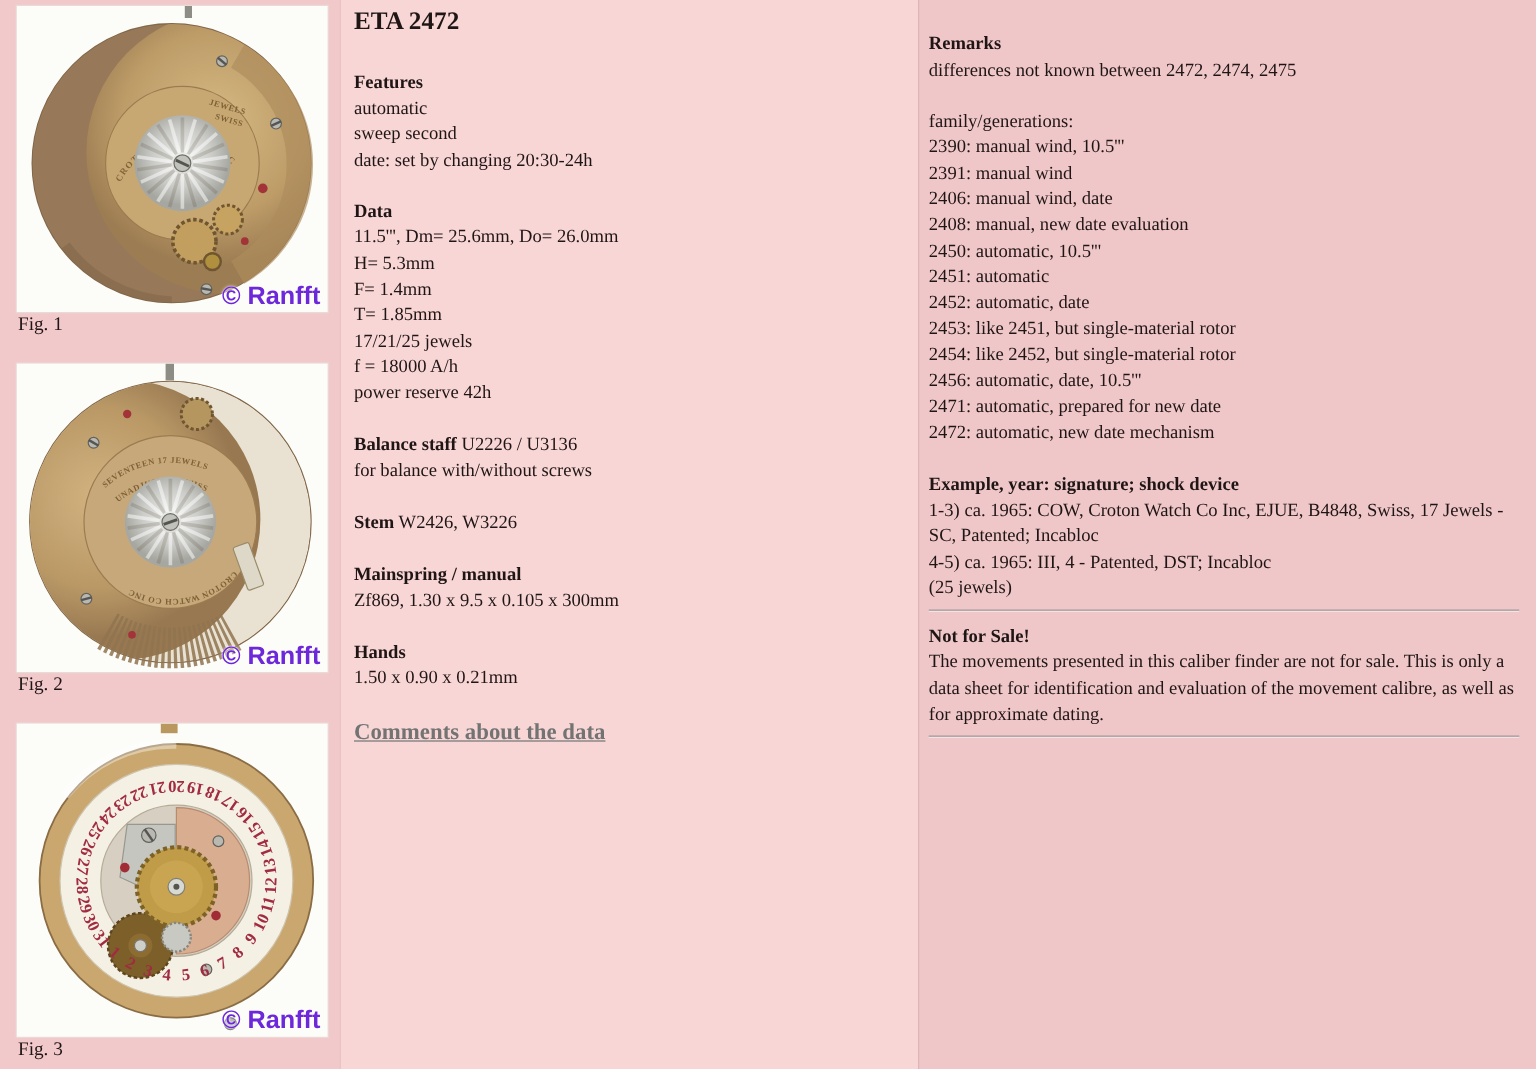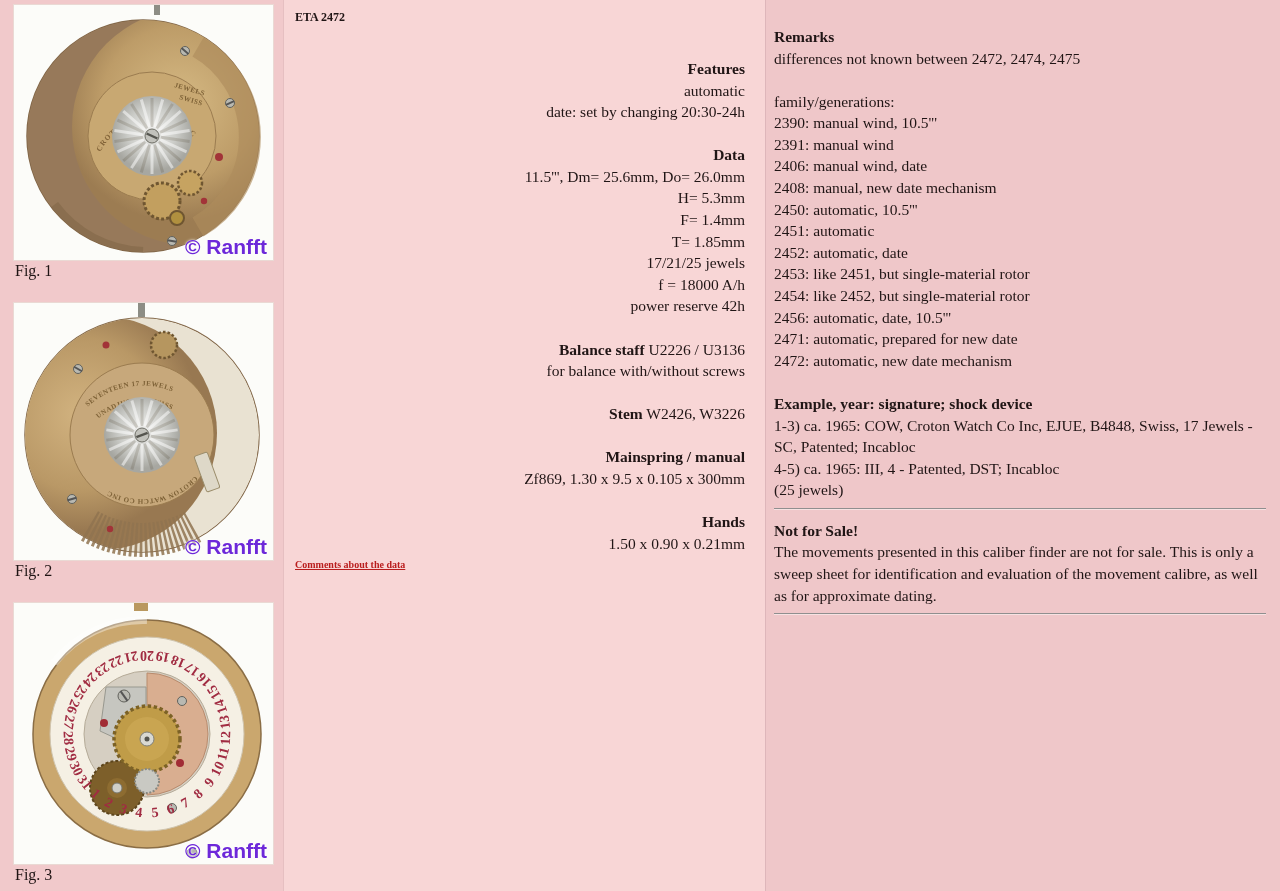--- a/index.html
+++ b/index.html
@@ -23,27 +23,27 @@
   .fig-gap{height:21px;}
   .watermark{
     position:absolute;right:6px;bottom:1px;
     font-family:"Liberation Sans", sans-serif;
     font-weight:bold;font-size:21px;color:#6d28d9;
     text-shadow:0 0 3px #ffffff,0 0 1px #ffffff;
     white-space:nowrap;
   }
 
   
-  .title{font-size:12px;font-weight:bold;line-height:22px;margin:0 0 30px 0;}
-  .section{margin-top:21.5px;text-align:right;}
+  .title{font-size:21px;font-weight:bold;line-height:22px;margin:0 0 30px 0;}
+  .section{margin-top:21.5px;}
   .section:first-of-type{margin-top:0;}
   .line{font-size:15.5px;line-height:21.6px;min-height:21.6px;}
   .comments-link{
-    display:inline-block;margin-top:5px;
-    font-size:10px;font-weight:bold;color:#b91c1c;
+    display:inline-block;margin-top:24px;
+    font-size:19px;font-weight:bold;color:#737373;
     text-decoration:underline;cursor:pointer;
   }
 
   
   .r-section{margin-top:21.5px;}
   .r-section.first{margin-top:0;}
   hr.rule{
     border:none;height:0;
     border-top:1px solid #8f8f8f;
     border-bottom:1px solid #f7e2e2;
@@ -279,20 +279,21 @@
     </div>
 
   </div>
 
   <div class="col col-mid">
     <div class="title">ETA 2472</div>
 
     <div class="section">
       <div class="line"><b>Features</b></div>
       <div class="line">automatic</div>
+      <div class="line">sweep second</div>
       <div class="line">date: set by changing 20:30-24h</div>
     </div>
 
     <div class="section">
       <div class="line"><b>Data</b></div>
       <div class="line">11.5''', Dm= 25.6mm, Do= 26.0mm</div>
       <div class="line">H= 5.3mm</div>
       <div class="line">F= 1.4mm</div>
       <div class="line">T= 1.85mm</div>
       <div class="line">17/21/25 jewels</div>
@@ -327,21 +328,21 @@
     <div class="r-section first">
       <div class="line"><b>Remarks</b></div>
       <div class="line">differences not known between 2472, 2474, 2475</div>
     </div>
 
     <div class="r-section">
       <div class="line">family/generations:</div>
       <div class="line">2390: manual wind, 10.5'''</div>
       <div class="line">2391: manual wind</div>
       <div class="line">2406: manual wind, date</div>
-      <div class="line">2408: manual, new date mechanism</div>
+      <div class="line">2408: manual, new date evaluation</div>
       <div class="line">2450: automatic, 10.5'''</div>
       <div class="line">2451: automatic</div>
       <div class="line">2452: automatic, date</div>
       <div class="line">2453: like 2451, but single-material rotor</div>
       <div class="line">2454: like 2452, but single-material rotor</div>
       <div class="line">2456: automatic, date, 10.5'''</div>
       <div class="line">2471: automatic, prepared for new date</div>
       <div class="line">2472: automatic, new date mechanism</div>
     </div>
 
@@ -349,19 +350,19 @@
       <div class="line"><b>Example, year: signature; shock device</b></div>
       <div class="line">1-3) ca. 1965: COW, Croton Watch Co Inc, EJUE, B4848, Swiss, 17 Jewels - SC, Patented; Incabloc</div>
       <div class="line">4-5) ca. 1965: III, 4 - Patented, DST; Incabloc</div>
       <div class="line">(25 jewels)</div>
     </div>
 
     <hr class="rule">
 
     <div class="r-section first">
       <div class="line"><b>Not for Sale!</b></div>
-      <div class="line">The movements presented in this caliber finder are not for sale. This is only a sweep sheet for identification and evaluation of the movement calibre, as well as for approximate dating.</div>
+      <div class="line">The movements presented in this caliber finder are not for sale. This is only a data sheet for identification and evaluation of the movement calibre, as well as for approximate dating.</div>
     </div>
 
     <hr class="rule">
   </div>
 
 </div>
 
 </body></html>

